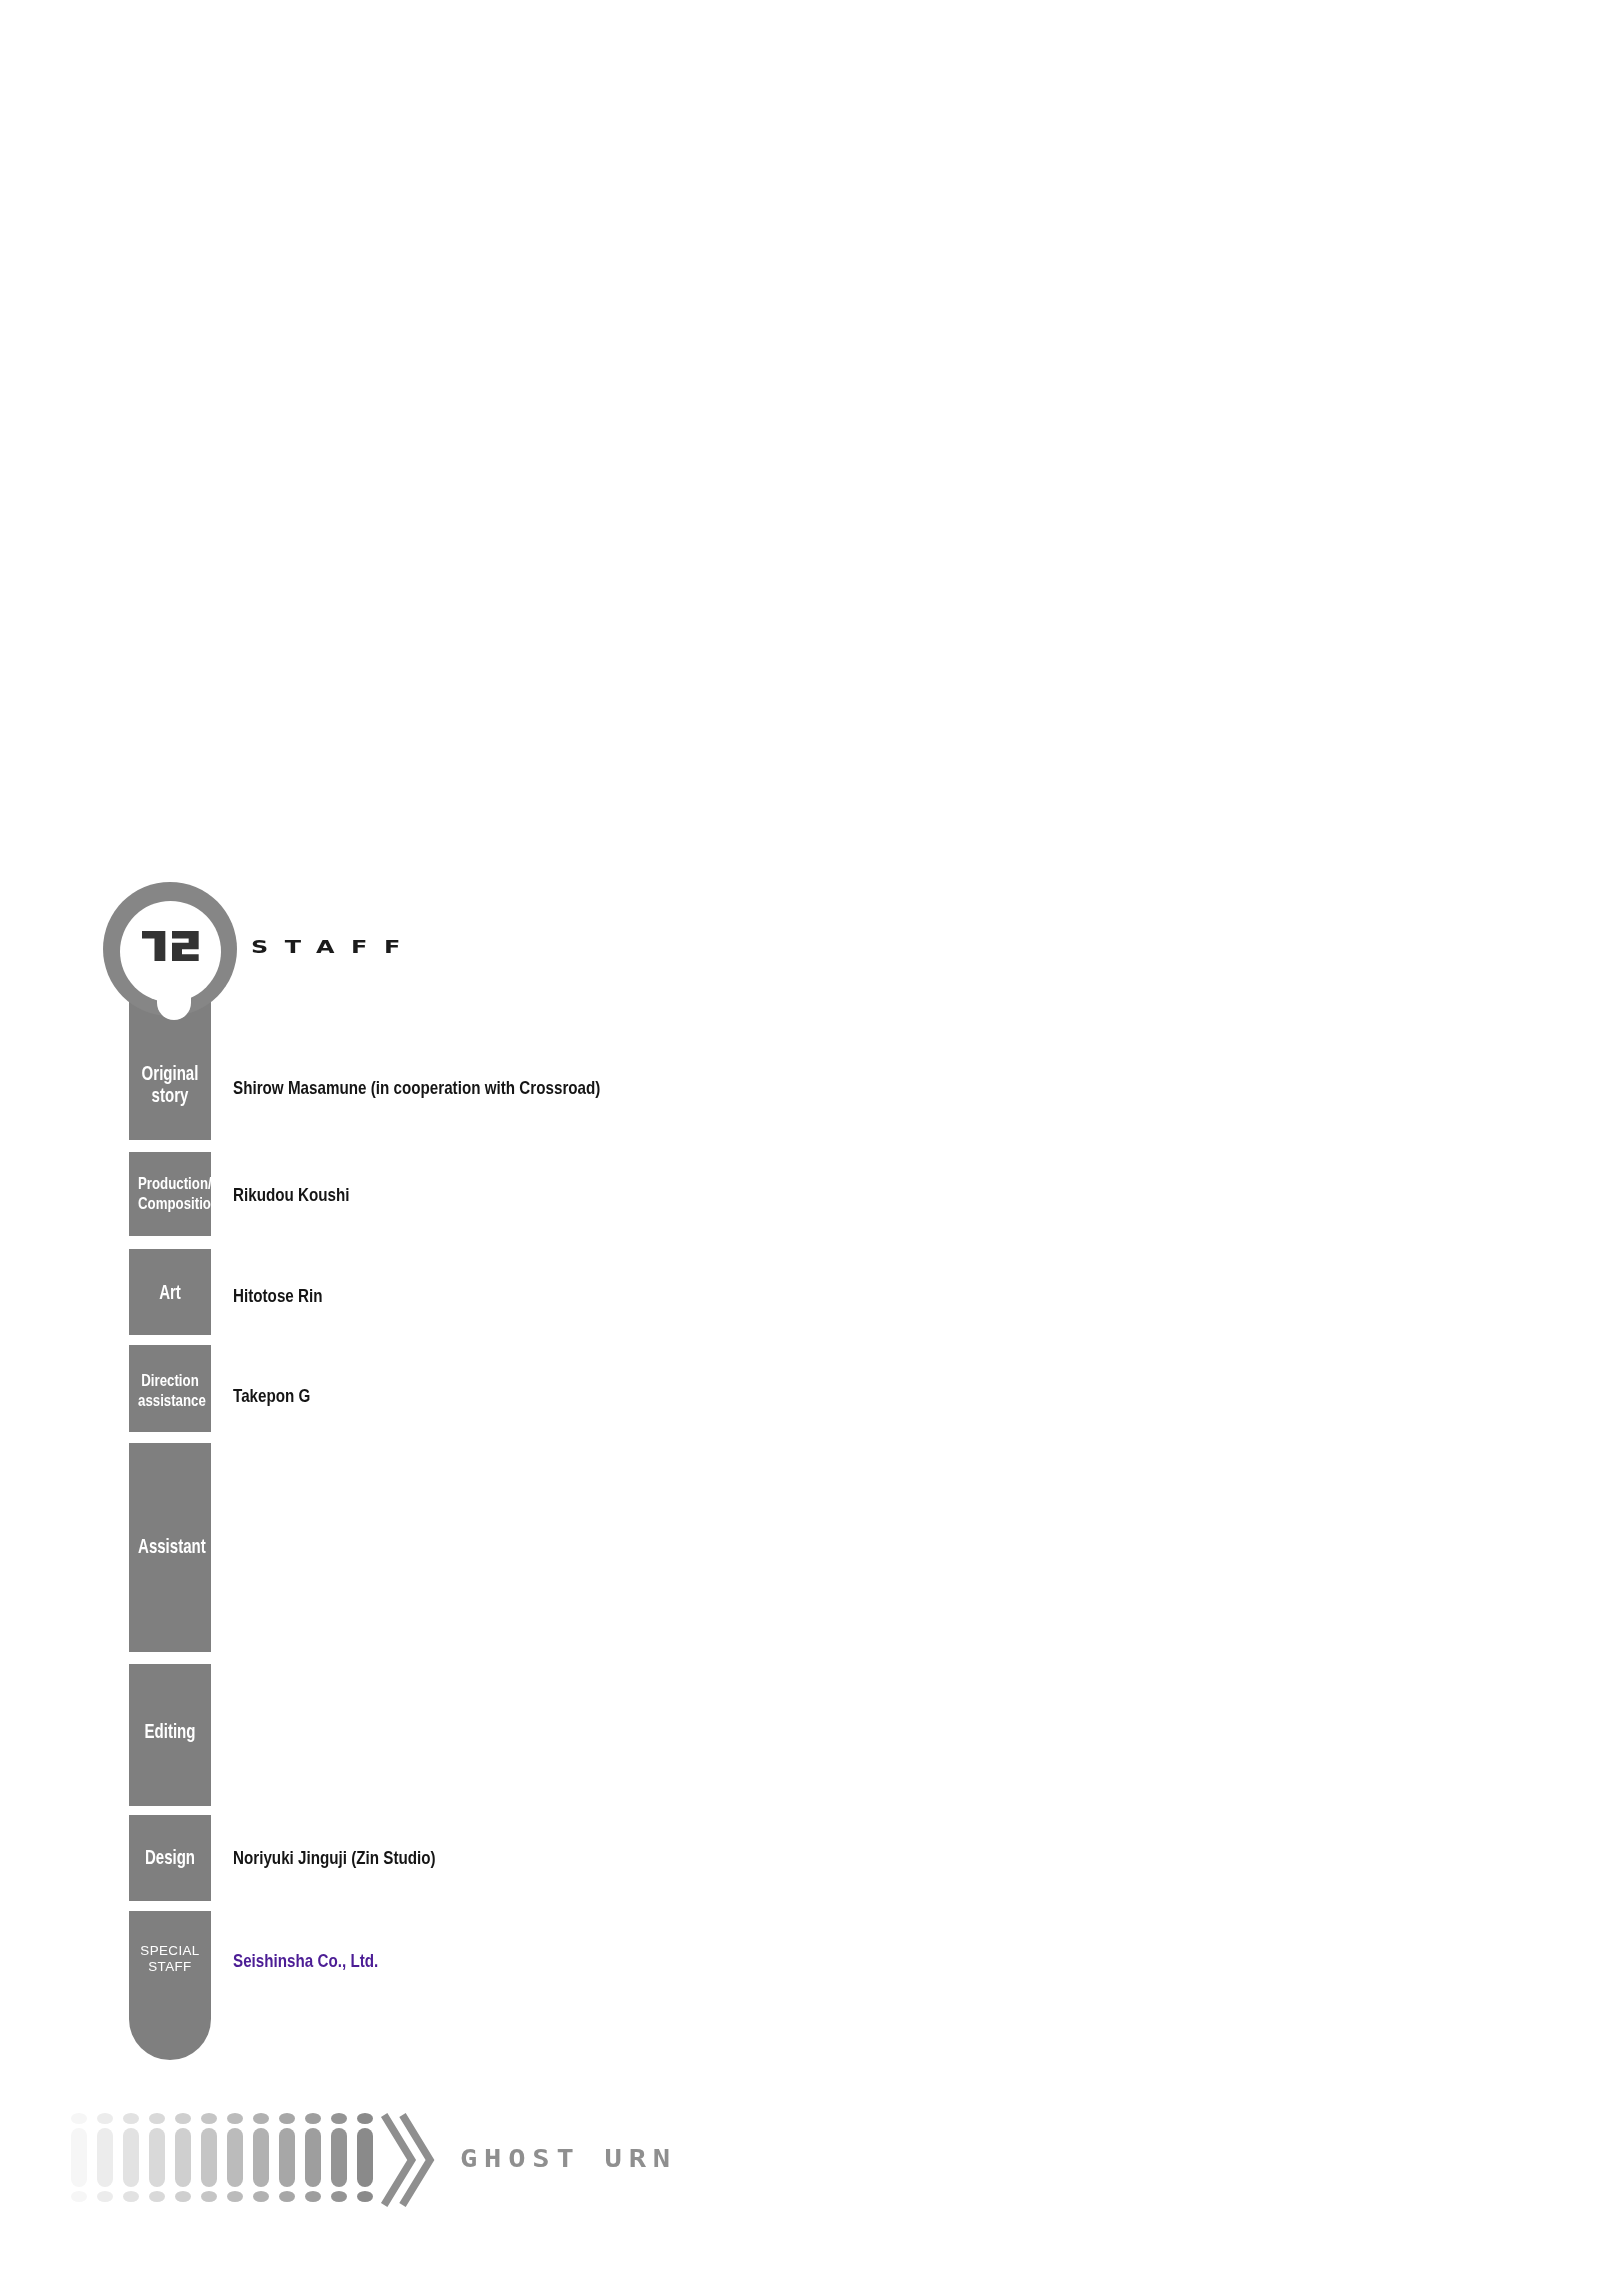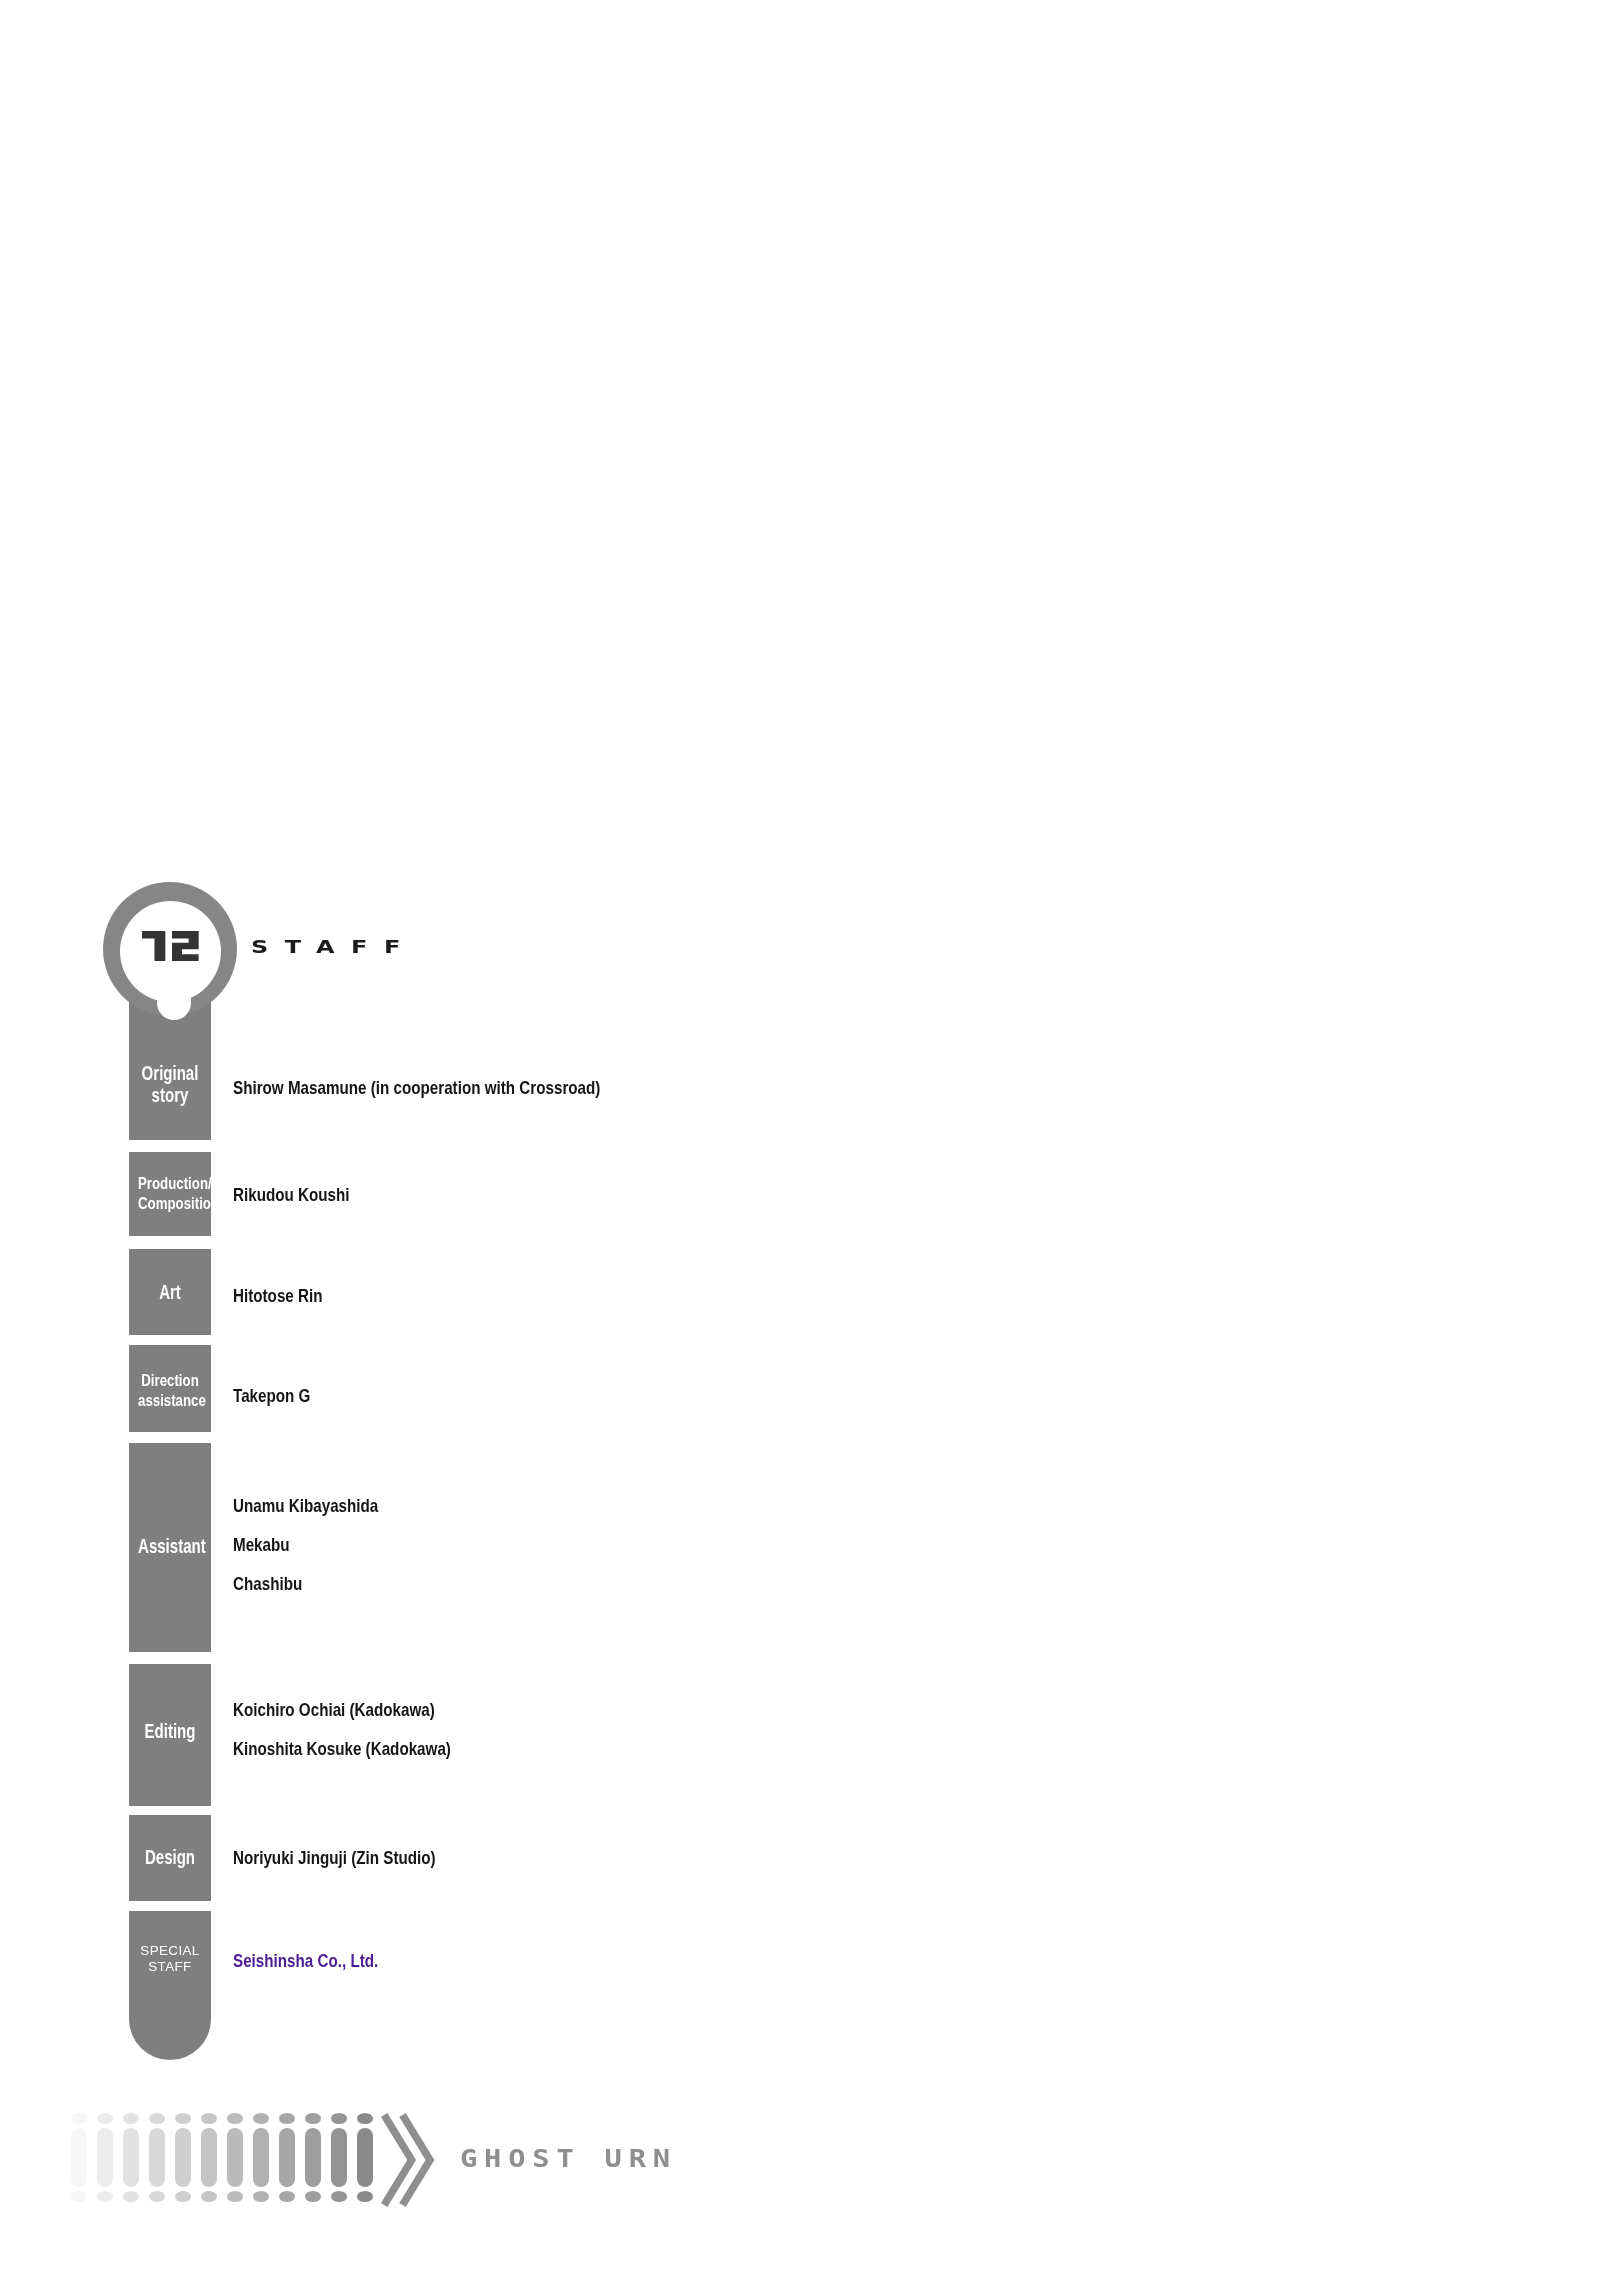--- a/index.html
+++ b/index.html
@@ -150,29 +150,20 @@
   </div>
   <div class="names" style="top: 1175px; color: rgb(21, 21, 21);">
     <span class="ln">Rikudou Koushi</span>
   </div>
   <div class="names" style="top: 1276px; color: rgb(21, 21, 21);">
     <span class="ln">Hitotose Rin</span>
   </div>
   <div class="names" style="top: 1376px; color: rgb(21, 21, 21);">
     <span class="ln">Takepon G</span>
   </div>
-  <div class="names" style="top: 1486px; color: rgb(21, 21, 21);">
-    <span class="ln">Unamu Kibayashida</span>
-    <span class="ln">Mekabu</span>
-    <span class="ln">Chashibu</span>
-  </div>
-  <div class="names" style="top: 1690px; color: rgb(21, 21, 21);">
-    <span class="ln">Koichiro Ochiai (Kadokawa)</span>
-    <span class="ln">Kinoshita Kosuke (Kadokawa)</span>
-  </div>
   <div class="names" style="top: 1838px; color: rgb(21, 21, 21);">
     <span class="ln">Noriyuki Jinguji (Zin Studio)</span>
   </div>
   <div class="names" style="top: 1941px; color: #4c1d95;">
     <span class="ln">Seishinsha Co., Ltd.</span>
   </div>
 
   <div class="pill-strip">
       <div class="pill-col">
         <div class="pill-dot" style="background: rgb(246, 246, 246);"></div>

